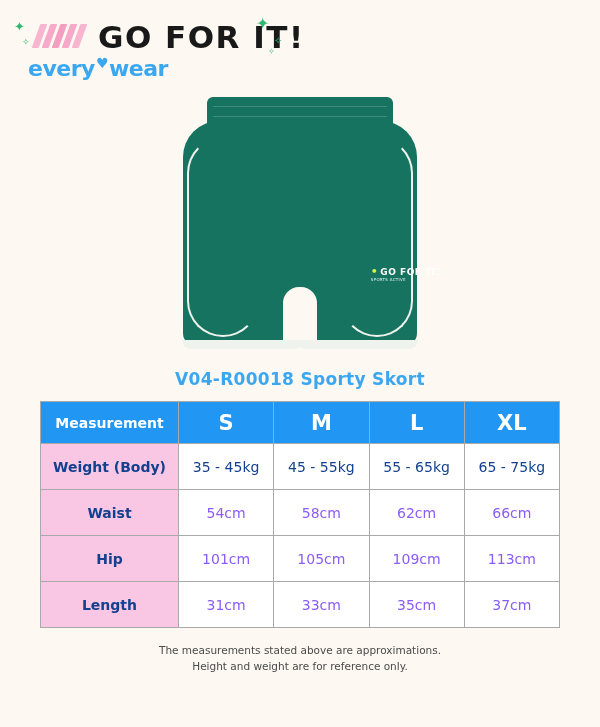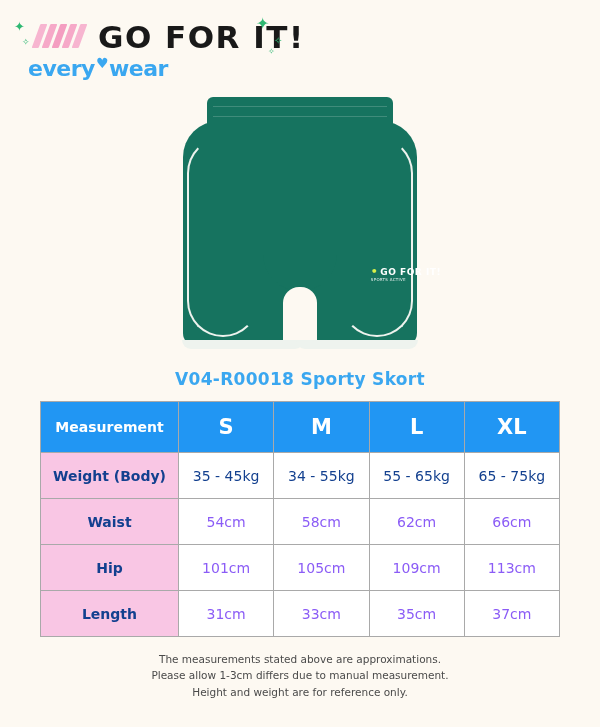--- a/index.html
+++ b/index.html
@@ -237,21 +237,21 @@
   th, td {
     border: 1px solid #a9a9a9;
     text-align: center;
     font-family: "DejaVu Sans", sans-serif;
     color: #8b5cf6;
   }
 
   thead th {
     background: #2196f3;
     color: #ffffff;
-    height: 51px;
+    height: 42px;
     font-size: 15px;
     font-weight: bold;
   }
   thead th.measurement-head {
     font-size: 14px;
   }
   thead th.size-head {
     font-size: 21px;
     font-weight: bold;
   }
@@ -352,21 +352,21 @@
         <th class="size-head">S</th>
         <th class="size-head">M</th>
         <th class="size-head">L</th>
         <th class="size-head">XL</th>
       </tr>
     </thead>
     <tbody>
       <tr class="tint">
         <th class="rowhead">Weight (Body)</th>
         <td>35 - 45kg</td>
-        <td>34 - 55kg</td>
+        <td>45 - 55kg</td>
         <td>55 - 65kg</td>
         <td>65 - 75kg</td>
       </tr>
       <tr>
         <th class="rowhead">Waist</th>
         <td>54cm</td>
         <td>58cm</td>
         <td>62cm</td>
         <td>66cm</td>
       </tr>
@@ -383,15 +383,14 @@
         <td>33cm</td>
         <td>35cm</td>
         <td>37cm</td>
       </tr>
     </tbody>
   </table>
 </div>
 
 <div class="footnote">
   <div>The measurements stated above are approximations.</div>
-  <div>Please allow 1-3cm differs due to manual measurement.</div>
   <div>Height and weight are for reference only.</div>
 </div>
 
 </body></html>

